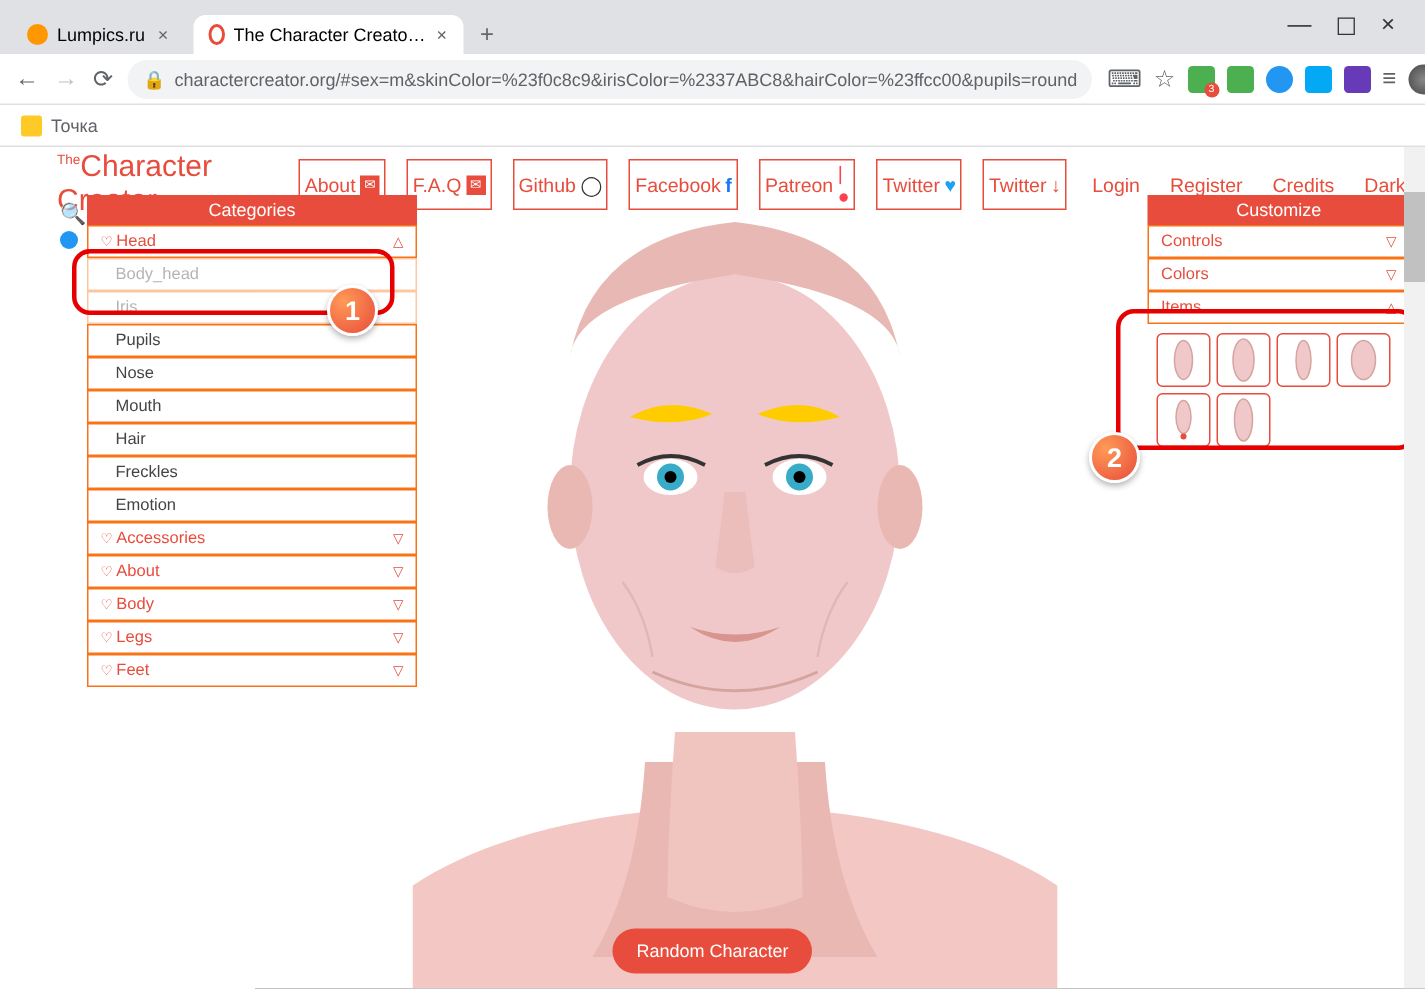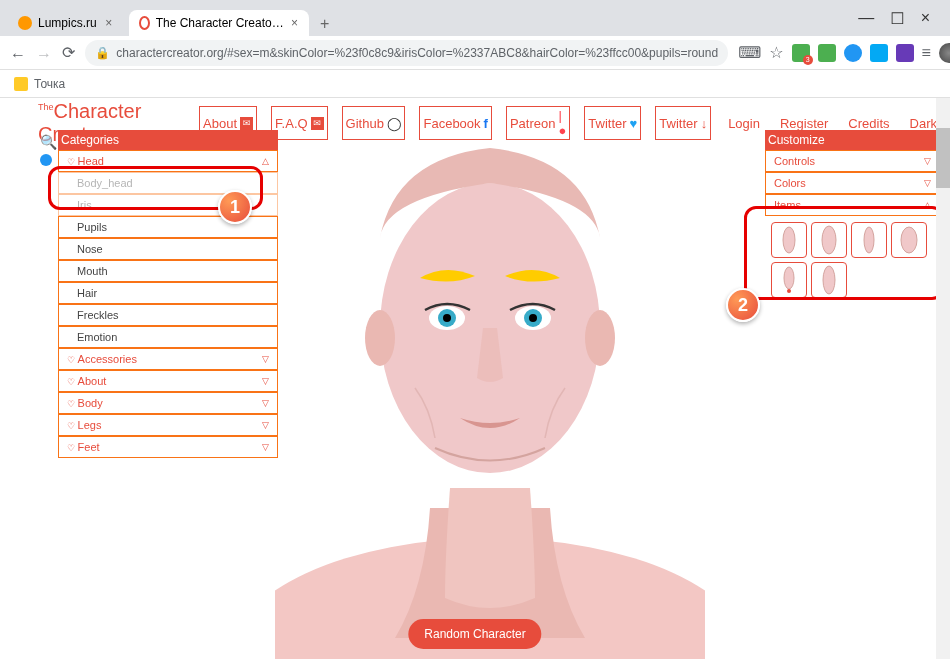--- a/index.html
+++ b/index.html
@@ -24,21 +24,21 @@
 .topnav { position: absolute; top: 2px; left: 38px; right: 10px; display: flex; align-items: center; justify-content: space-between; }
 .logo { color: #e74c3c; font-size: 20px; font-weight: 400; }
 .logo .the { font-size: 9px; vertical-align: super; }
 .nav-links { display: flex; gap: 14px; font-size: 13px; color: #e74c3c; }
 .nav-link { display: flex; align-items: center; gap: 3px; padding: 1px 3px; border: 1px solid #e74c3c; }
 .nav-link.noborder { border: none; }
 .nav-badge { width: 13px; height: 13px; background: #e74c3c; display: inline-flex; align-items: center; justify-content: center; color: #fff; font-size: 9px; }
 .panel { position: absolute; background: #fff; }
 .panel-left { left: 38px; top: 32px; width: 220px; }
 .panel-right { right: 10px; top: 32px; width: 175px; }
-.panel-header { background: #e74c3c; color: #fff; font-size: 12px; text-align: left; padding: 3px; }
+.panel-header { background: #e74c3c; color: #fff; font-size: 12px; text-align: center; padding: 3px; }
 .panel-row { border: 1px solid #f97316; padding: 4px 8px; font-size: 11px; color: #e74c3c; display: flex; align-items: center; justify-content: space-between; }
 .panel-row.sub { padding-left: 18px; color: #444; }
 .expand-icon { font-size: 9px; color: #e74c3c; }
 .highlight-box { border: 3px solid #e60000; border-radius: 12px; position: absolute; }
 .callout { width: 34px; height: 34px; border-radius: 50%; background: radial-gradient(circle at 30% 30%, #ff9a56, #e74c3c); border: 2px solid #fff; color: #fff; font-weight: bold; font-size: 18px; display: flex; align-items: center; justify-content: center; position: absolute; box-shadow: 0 2px 4px rgba(0,0,0,0.3); }
 .character-canvas { position: absolute; left: 275px; top: 30px; width: 430px; height: 560px; display:flex; align-items:flex-start; justify-content:center; overflow:hidden; }
 .random-btn { position: absolute; bottom: 10px; left: 50%; transform: translateX(-50%); background: #e74c3c; color: #fff; border-radius: 18px; padding: 8px 16px; font-size: 12px; }
 .items-grid { display: flex; flex-wrap: wrap; gap: 4px; padding: 6px; }
 .item-cell { width: 36px; height: 36px; border: 1px solid #e74c3c; border-radius: 4px; display:flex; align-items:center; justify-content:center; }
 .scrollbar { position: absolute; right: 0; top: 32px; bottom: 0; width: 14px; background: #f1f1f1; }

